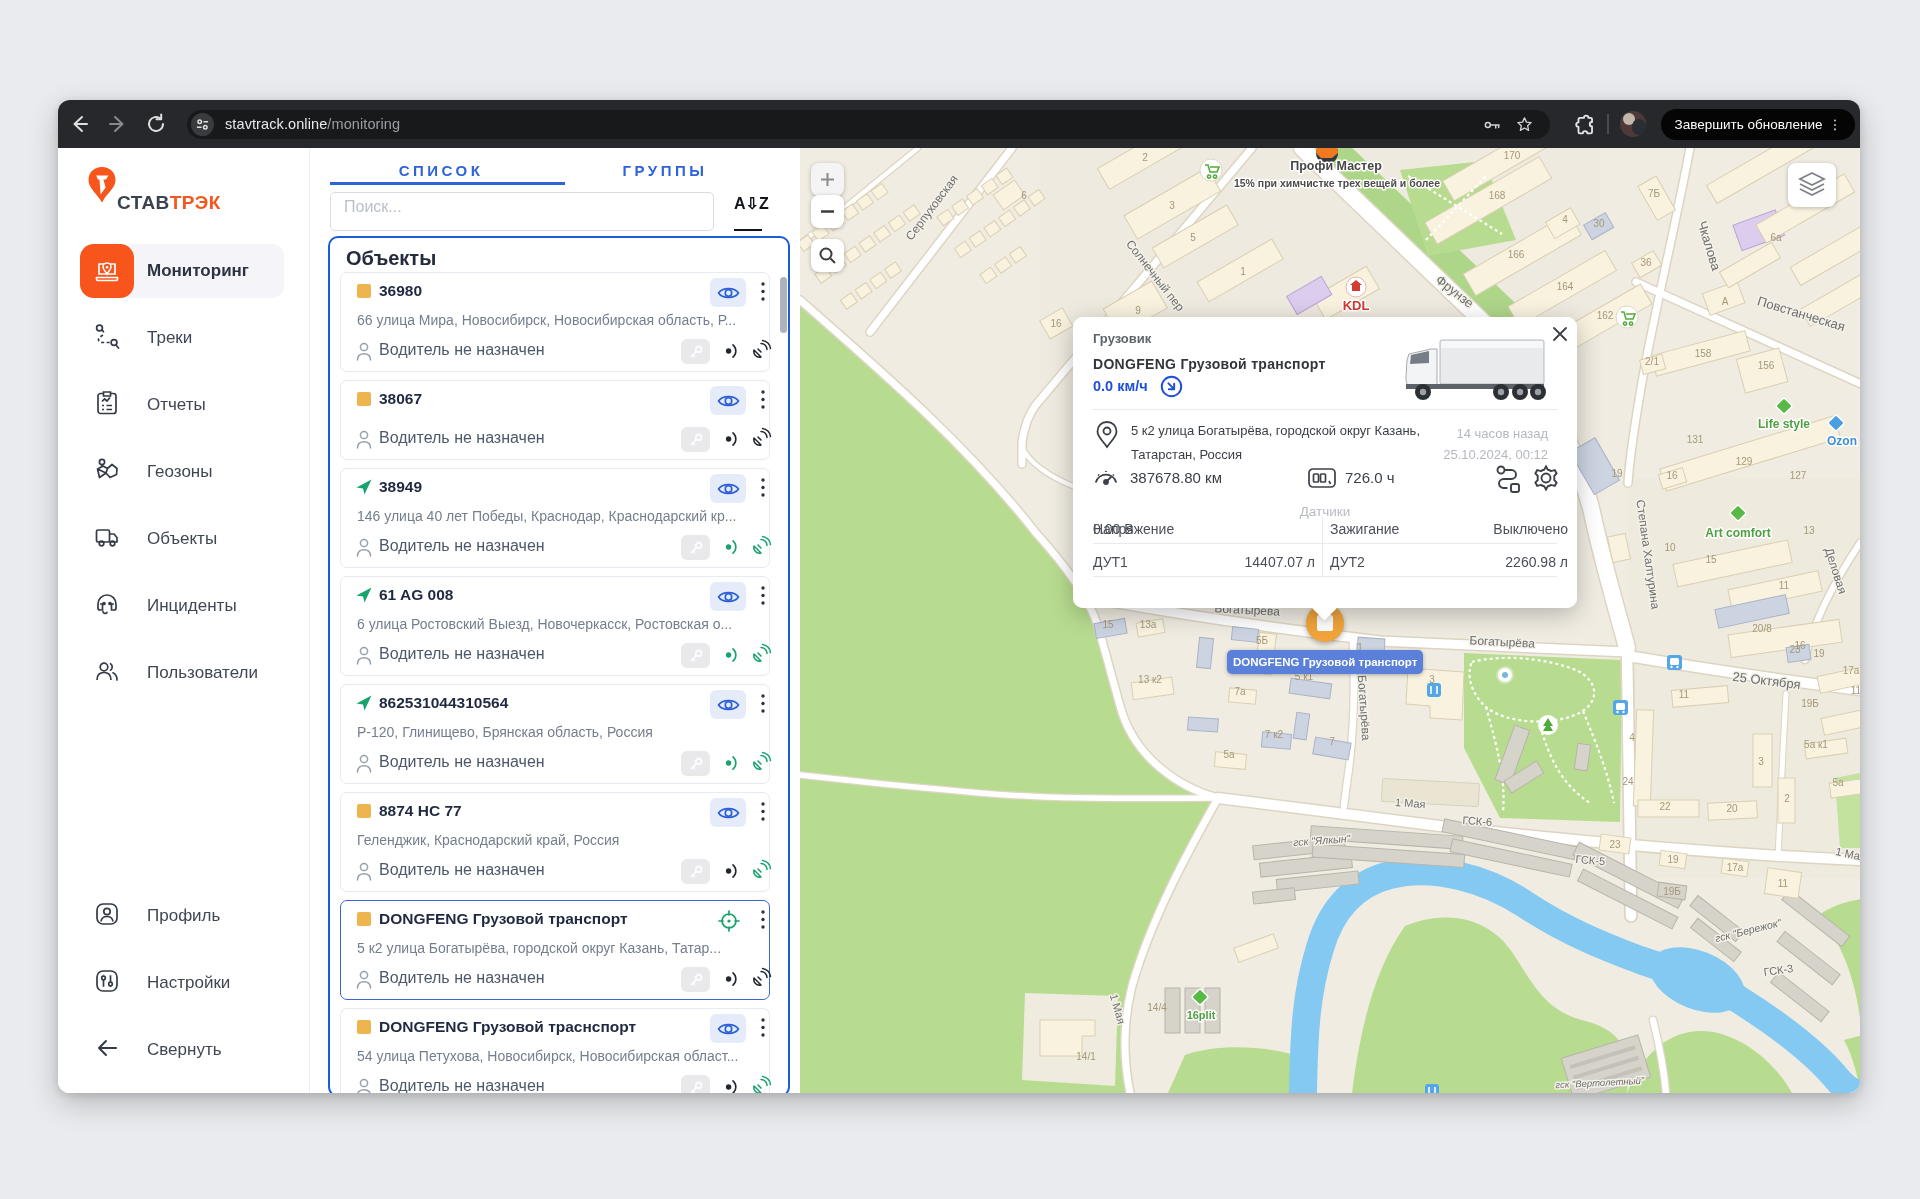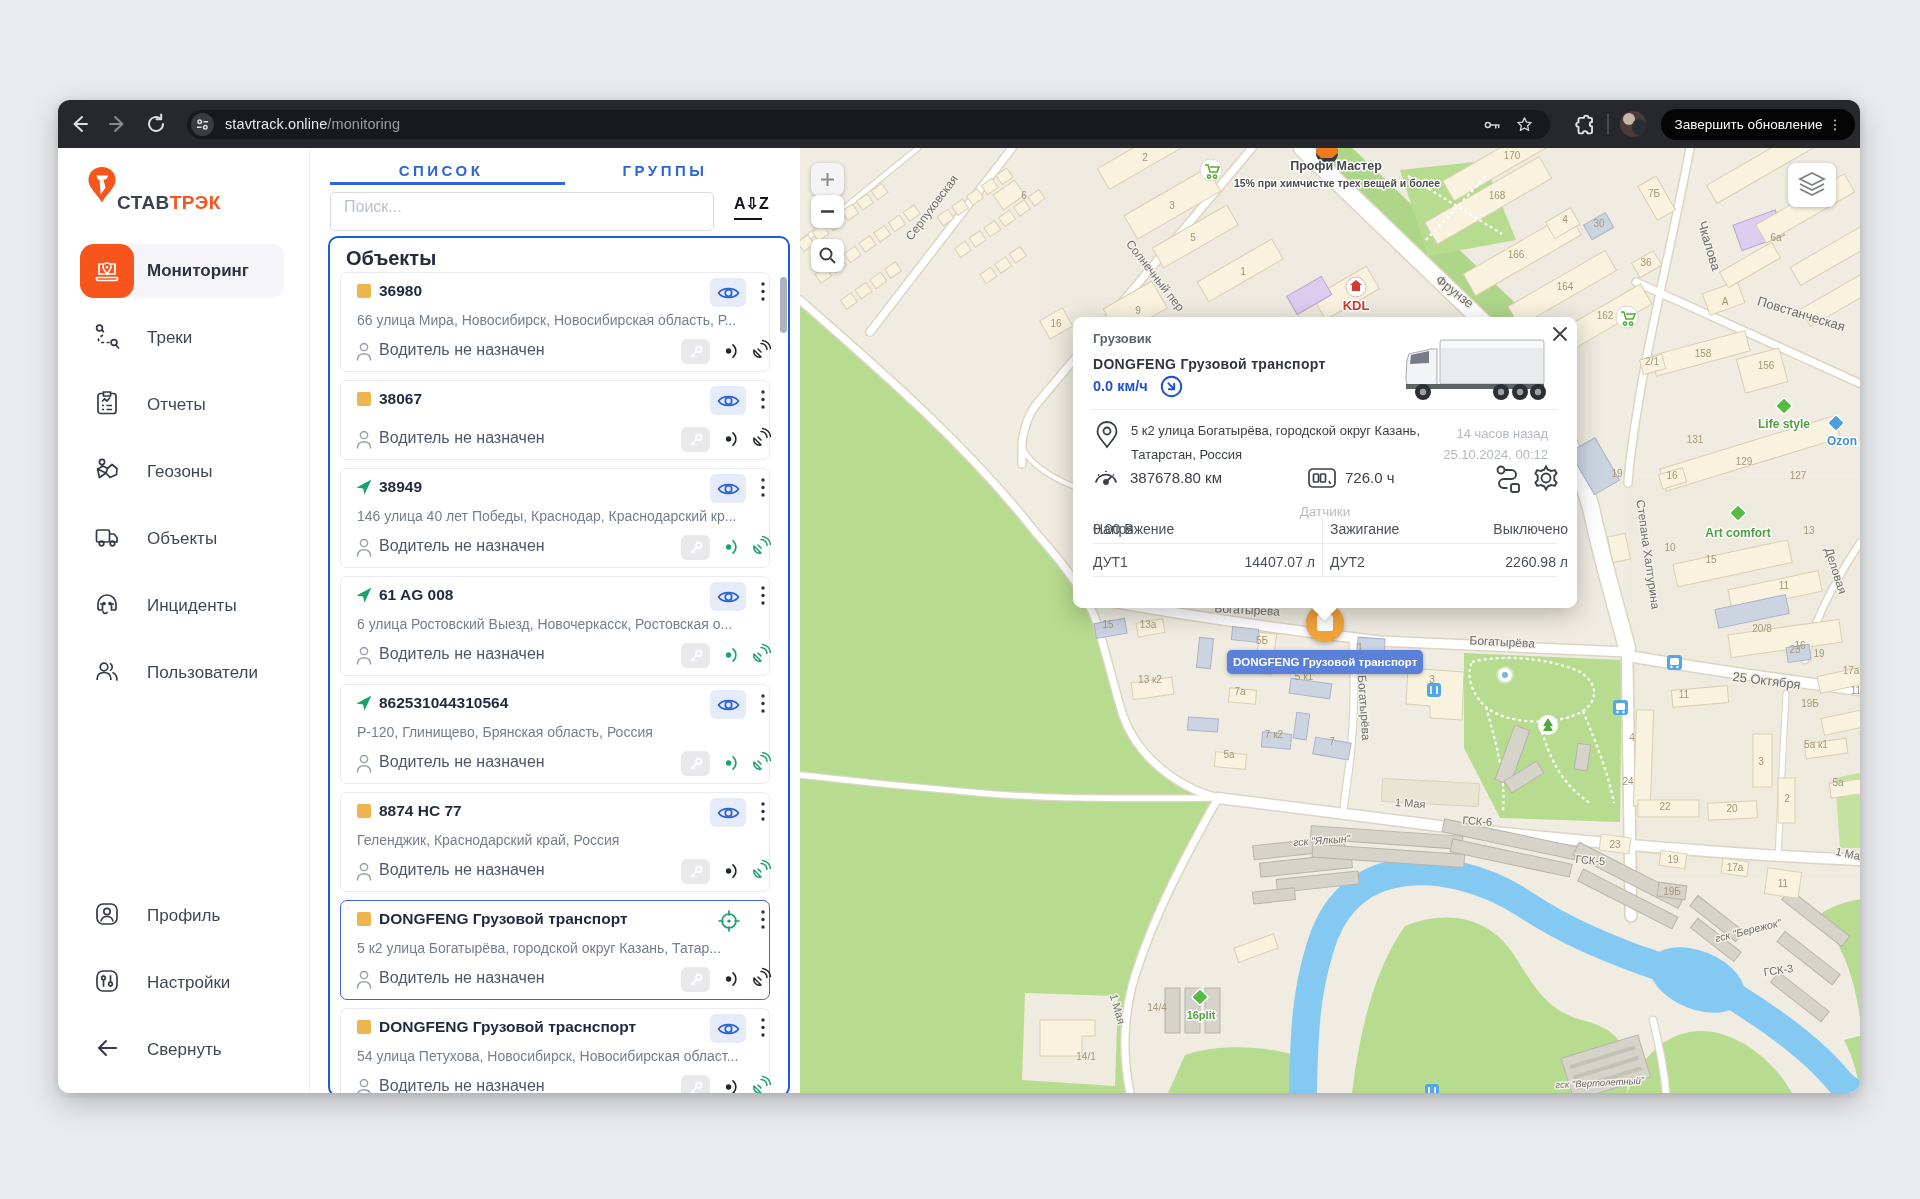--- a/index.html
+++ b/index.html
@@ -30,21 +30,21 @@
 .mon-bg{position:absolute;left:22px;top:96px;width:204px;height:54px;background:#f5f4f9;border-radius:12px;}
 .mon-ic{position:absolute;left:22px;top:96px;width:54px;height:54px;background:#f8551c;border-radius:14px;display:flex;align-items:center;justify-content:center;}
 
 .panel{position:absolute;left:253px;top:0;width:490px;height:945px;background:#fff;}
 .tab{position:absolute;top:14px;font-size:15px;font-weight:bold;letter-spacing:3.5px;color:#2e63d9;text-align:center;}
 .tab1{left:10px;width:240px;}
 .tab2{left:244px;width:220px;}
 .tabline{position:absolute;left:19px;top:34px;width:235px;height:2.5px;background:#2e63d9;}
 .search{position:absolute;left:19px;top:44px;width:384px;height:39px;border:1px solid #d7dbe3;border-radius:5px;}
 .search span{position:absolute;left:13px;top:5px;font-size:16px;color:#b9c0cc;}
-.az{position:absolute;left:423px;top:46px;width:28px;font-size:16px;font-weight:bold;color:#11131a;border-bottom:2.5px solid #11131a;padding-bottom:5px;text-align:center;}
+.az{position:absolute;left:423px;top:46px;width:28px;font-size:16px;font-weight:bold;color:#11131a;border-bottom:2.5px solid #11131a;padding-bottom:16px;text-align:center;}
 .objbox{position:absolute;left:17px;top:88px;width:462px;height:861px;border:2px solid #1b5cd7;border-radius:10px;background:#fff;overflow:hidden;}
 .objtitle{position:absolute;left:16px;top:9px;font-size:20px;font-weight:bold;color:#232b3c;}
 .card{position:absolute;left:10px;width:430px;background:#fff;border:1px solid #e7eaf0;border-radius:7px;}
 .card.sel{border:1.5px solid #3e63d9;}
 .sq{position:absolute;left:16px;top:11px;width:14px;height:14px;border-radius:2px;background:#eeb44d;}
 .cid{position:absolute;left:38px;top:9px;font-size:15.5px;font-weight:bold;color:#1f2940;}
 .caddr{position:absolute;left:16px;top:39px;font-size:14px;color:#747e8c;white-space:nowrap;}
 .cdrv{position:absolute;left:38px;font-size:16px;color:#4d5869;}
 .eyebg{position:absolute;left:369px;top:5px;width:36px;height:29px;background:#e6ebfa;border-radius:6px;display:flex;align-items:center;justify-content:center;}
 .vdots{position:absolute;left:419px;top:7px;color:#283043;font-size:17px;font-weight:bold;line-height:8px;text-align:center;width:6px;}

